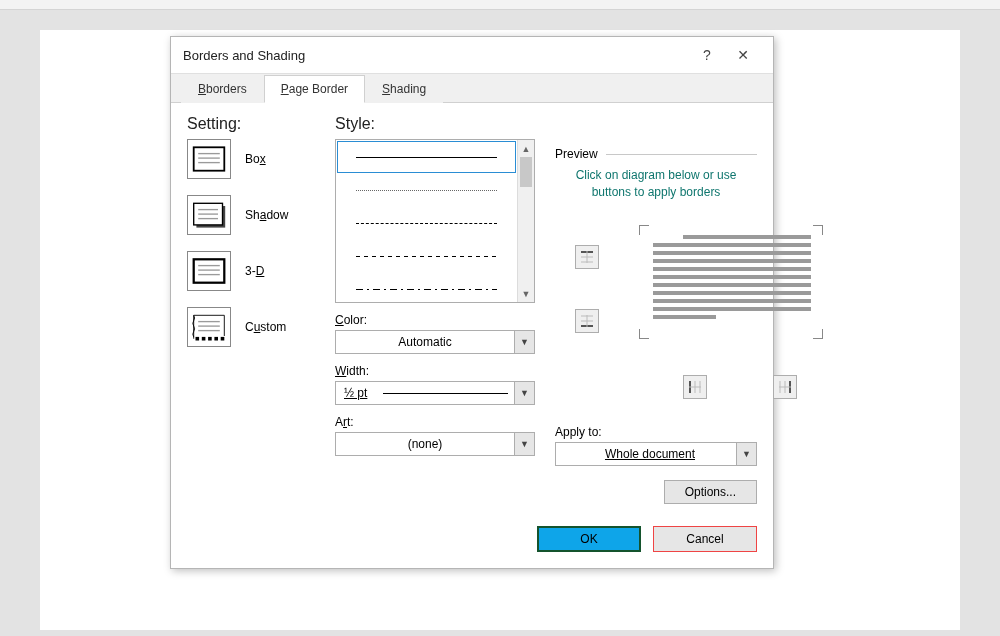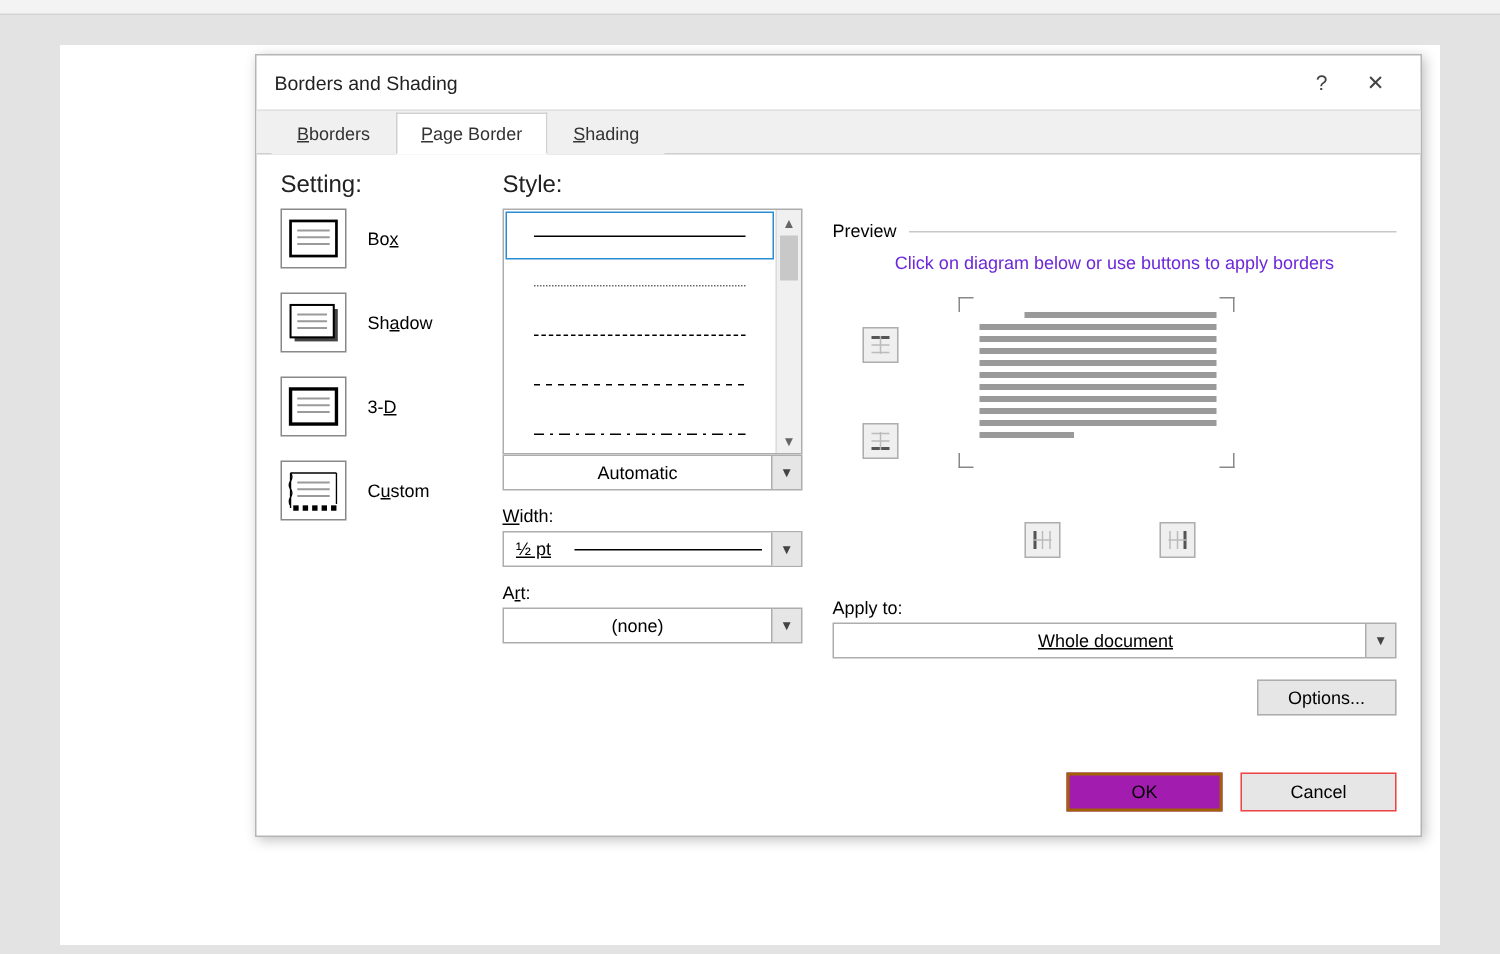--- a/index.html
+++ b/index.html
@@ -25,21 +25,21 @@
     top: 30px;
     left: 40px;
     width: 920px;
     height: 600px;
     background: #fff;
   }
   .dialog {
     position: absolute;
     left: 170px;
     top: 36px;
-    width: 778px;
+    width: 604px;
     background: #fff;
     border: 1px solid #b5b5b5;
     box-shadow: 2px 2px 8px rgba(0,0,0,0.25);
   }
   .titlebar {
     display: flex;
     align-items: center;
     height: 36px;
     padding: 0 12px;
   }
@@ -190,23 +190,23 @@
     gap:8px;
     margin-top:32px;
   }
   .fieldset-label .line {
     flex:1;
     height:1px;
     background:#c8c8c8;
   }
   .preview-help {
     text-align:center;
-    color:#6d28d9;
+    color:#0f766e;
     line-height:1.4;
-    margin-bottom:4px;
+    margin-bottom:14px;
   }
   .preview-area {
     position:relative;
     height: 190px;
   }
   .doc-box {
     position:absolute;
     left:86px; top:12px;
     width:180px; height:110px;
   }
@@ -248,22 +248,22 @@
     padding:12px 16px 16px;
   }
   .fbtn {
     width:104px;
     height:26px;
     display:flex;align-items:center;justify-content:center;
     border:1px solid #ef4444;
     background:#e6e6e6;
   }
   .fbtn.primary {
-    border:2px solid #a16207;
-    background:#a21caf;
+    border:2px solid #14532d;
+    background:#0ea5e9;
   }
 </style>
 </head>
 <body>
 
 <div class="ribbon-strip"></div>
 <div class="paper"></div>
 
 <div class="dialog">
 
@@ -377,20 +377,21 @@
               <div class="line-dashdot"></div>
             </div>
         </div>
         <div class="scrollbar">
           <div class="sb-arrow">▲</div>
           <div class="sb-thumb"></div>
           <div class="sb-arrow" style="position:absolute;bottom:0;left:0;right:0;">▼</div>
         </div>
       </div>
 
+      <div class="field-label"><span class="ul">C</span>olor:</div>
       <div class="combo">
         <div class="val">Automatic</div>
         <div class="btn">▼</div>
       </div>
 
       <div class="field-label"><span class="ul">W</span>idth:</div>
       <div class="combo">
         <div class="val left">
           <span>½ pt</span>
           <span style="flex:1;border-top:1px solid #000;margin:0 6px;"></span>

